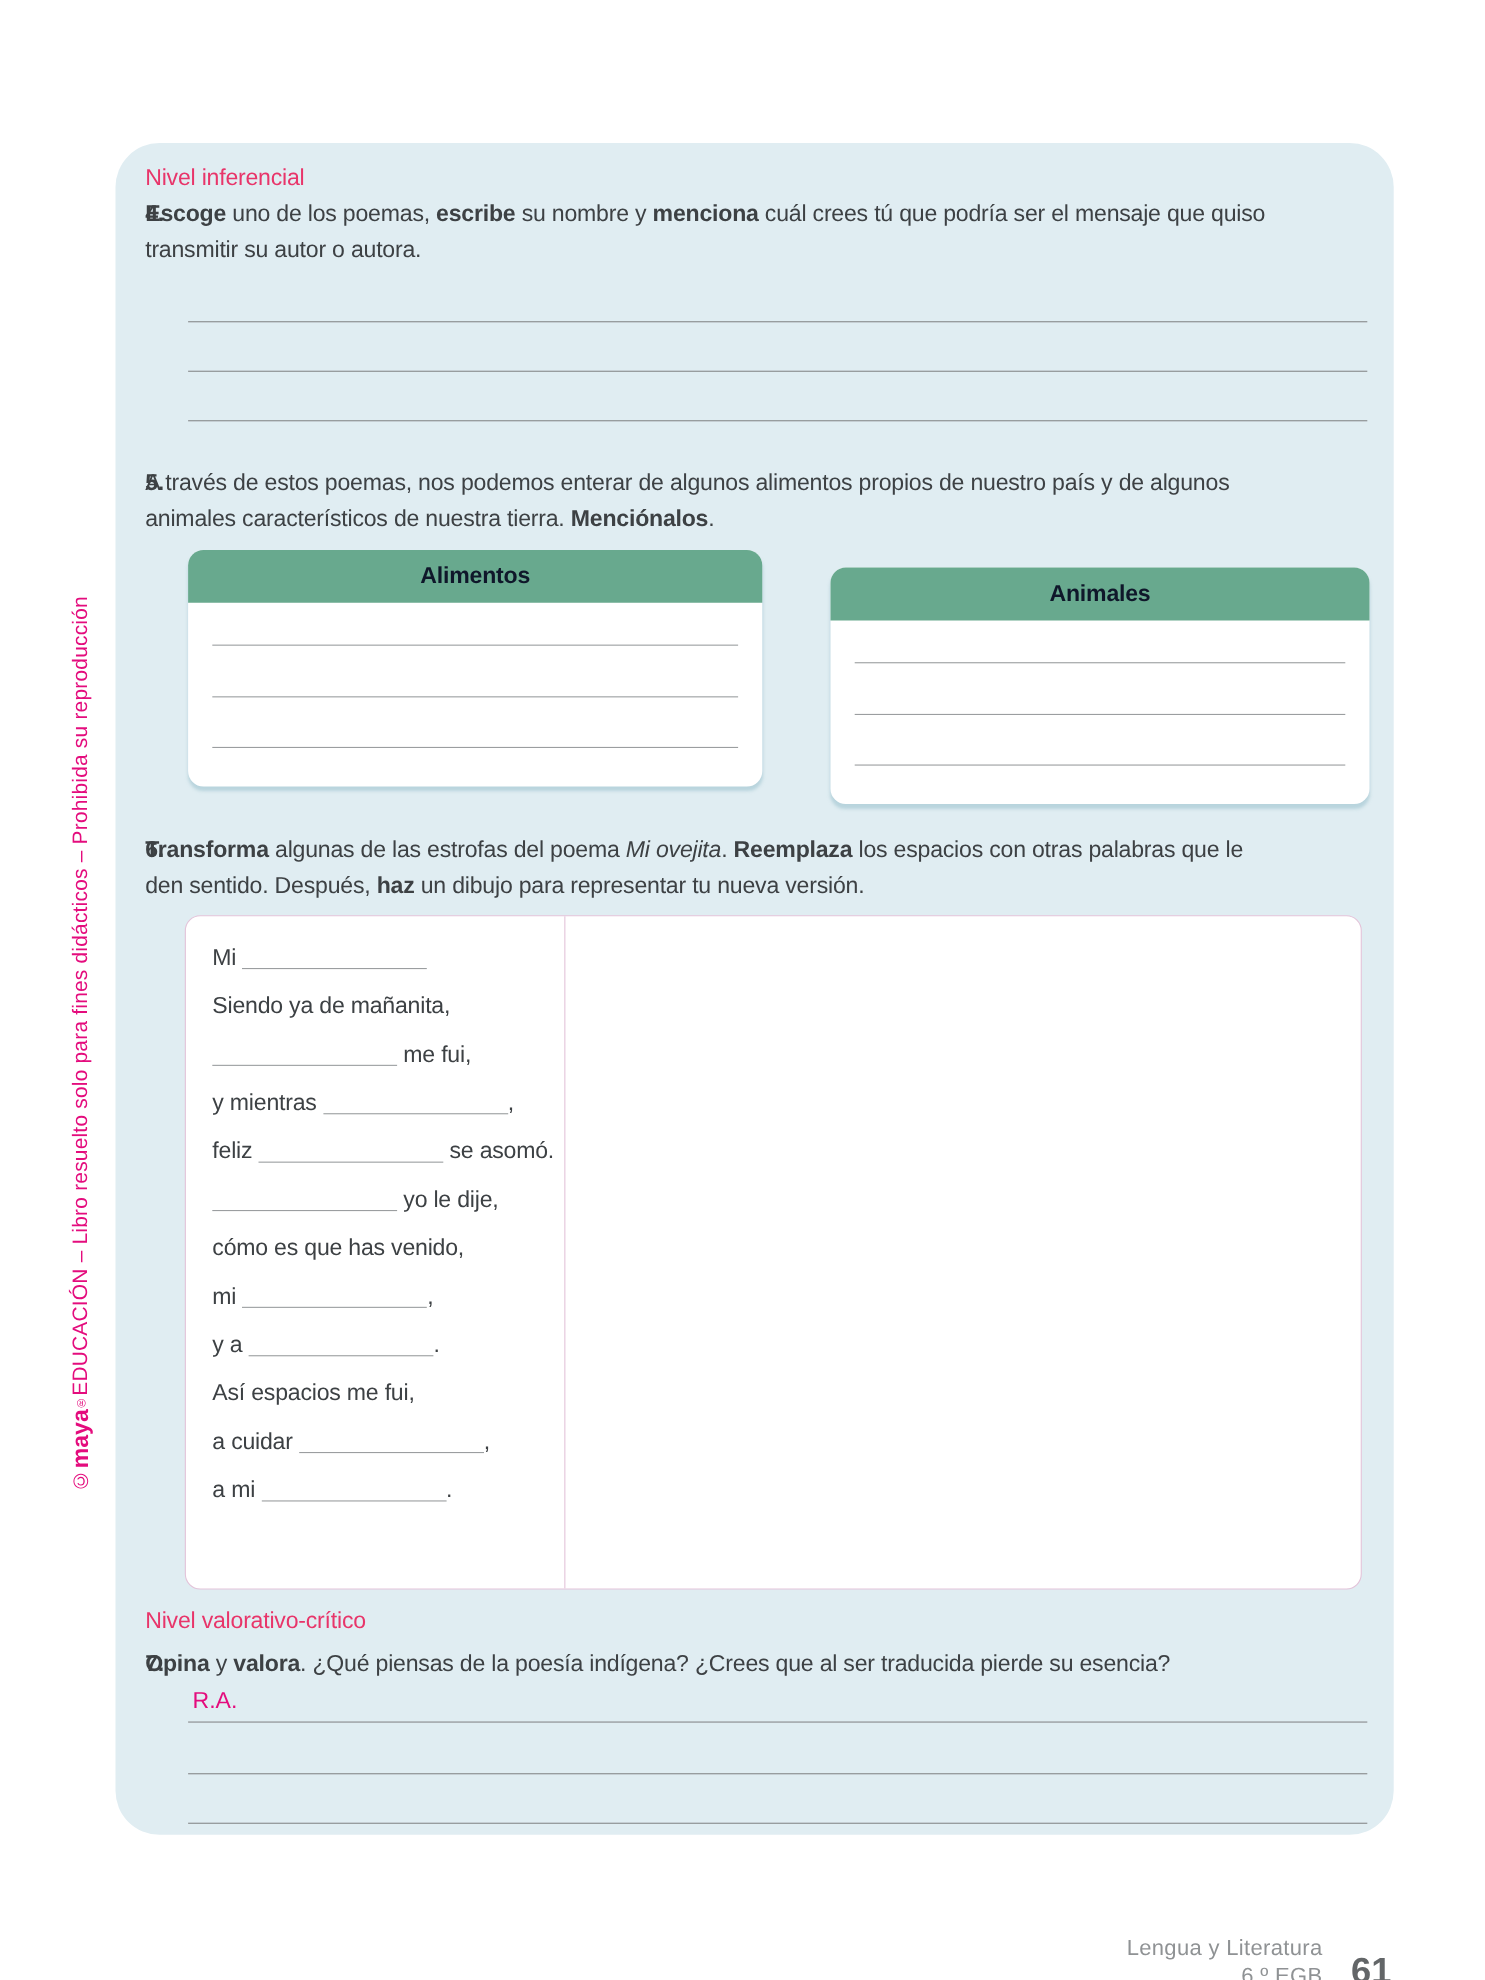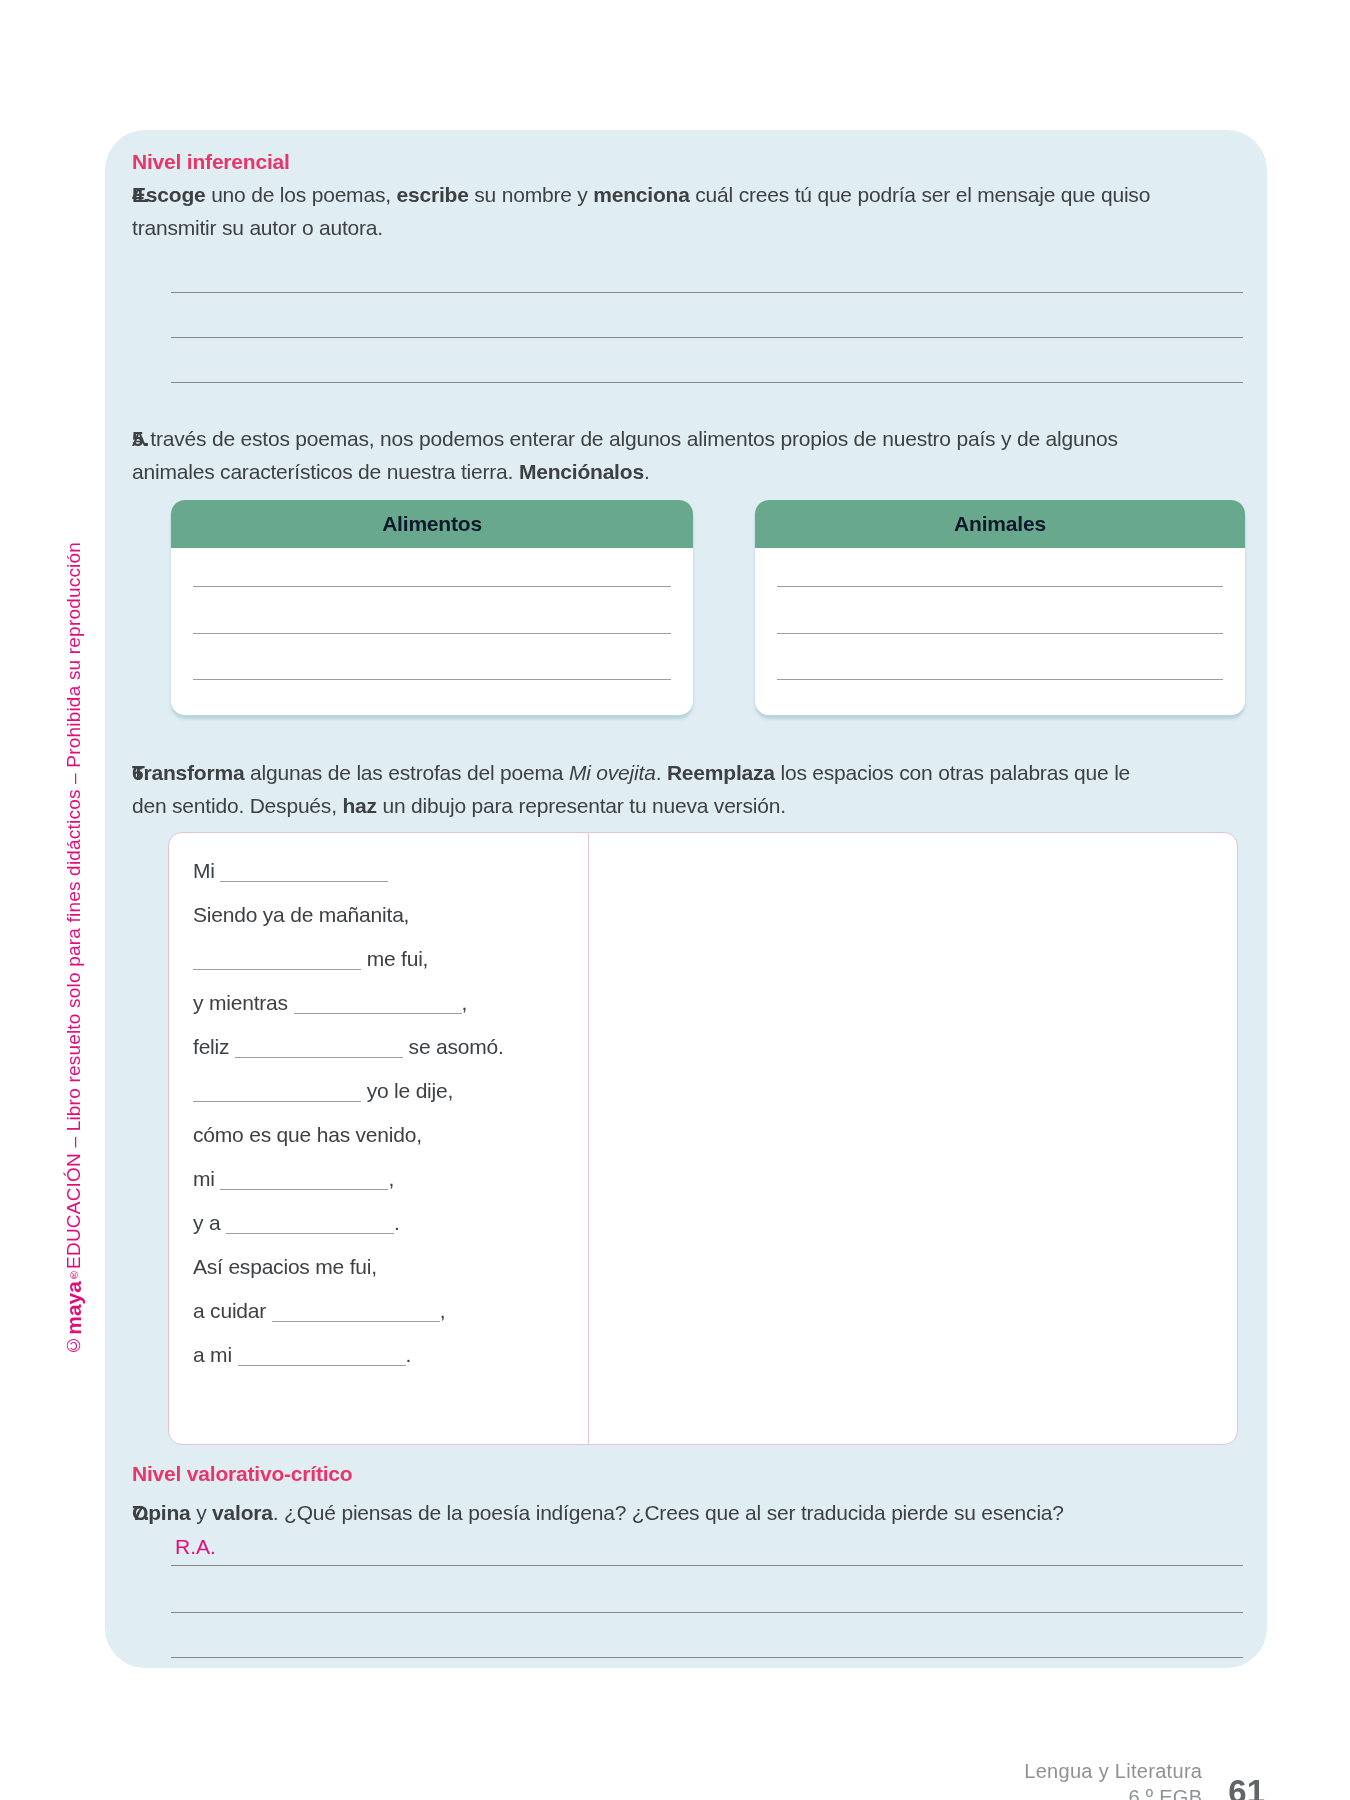--- a/index.html
+++ b/index.html
@@ -17,21 +17,21 @@
   html,body{background:#fff;}
   .page{
     position:relative;width:1350px;height:1800px;background:#fff;overflow:hidden;
     font-family:"Liberation Sans",sans-serif;color:var(--text-dark);
   }
   .panel{
     position:absolute;left:105px;top:130px;width:1162px;height:1538px;
     background:var(--panel-bg);border-radius:40px;
   }
   .h-pink{
-    position:absolute;left:27px;font-weight:bold;font-size:21px;color:var(--accent-pink);
+    position:absolute;left:27px;font-weight:normal;font-size:21px;color:var(--accent-pink);
     letter-spacing:-0.2px;
   }
   #h-inferencial{top:20px;}
   #h-critico{top:1332px;}
   .q{position:absolute;left:27px;width:1111px;font-size:21px;line-height:33px;letter-spacing:-0.2px;}
   .q .num{position:absolute;left:0;top:0;font-weight:bold;}
   .q .txt{display:block;width:1030px;}
   #q4{top:48px;}
   #q5{top:292px;}
   #q6{top:626px;}
@@ -46,38 +46,38 @@
   .rule.q7c{left:66px;top:1527px;width:1072px;}
   .ra-label{
     position:absolute;left:70px;top:1405px;font-size:21px;color:var(--brand-magenta);
   }
   
   .mini-table{
     position:absolute;top:370px;height:215px;background:#fff;border-radius:14px;
     box-shadow:0 4px 3px rgba(125,175,190,.4);
   }
   .mini-table.food{left:66px;width:522px;}
-  .mini-table.animals{left:650px;width:490px;}
+  .mini-table.animals{left:650px;width:490px;margin-top:16px;}
   .mini-table .thead{
     height:48px;background:var(--table-green);border-radius:14px 14px 0 0;
     color:#0f172a;font-weight:bold;font-size:21px;text-align:center;line-height:48px;
     letter-spacing:-0.2px;
   }
   .mini-table .tbody{position:relative;height:167px;}
   .mini-table .t-rule{position:absolute;left:22px;right:22px;height:0;border-bottom:1.3px solid #9b9ea0;}
   .t-rule.r1{top:38px;}
   .t-rule.r2{top:85px;}
   .t-rule.r3{top:131px;}
   
   .poem-box{
     position:absolute;left:63px;top:702px;width:1070px;height:613px;background:#fff;
     border:1.5px solid var(--box-border-pink);border-radius:14px;
   }
   .poem-col{
-    position:absolute;left:0;top:0;width:420px;height:100%;
+    position:absolute;left:0;top:0;width:345px;height:100%;
     border-right:1.5px solid var(--box-border-pink);
     padding:26px 16px 0 24px;
   }
   .drawing-col{position:absolute;left:421px;top:0;right:0;height:100%;}
   .poem-line{height:44px;font-size:21px;letter-spacing:-0.2px;white-space:nowrap;color:var(--text-dark);}
   .blank{
     display:none;width:168px;height:22px;margin-bottom:-4px;
     border-bottom:1.5px solid #9b9ea0;
   }
   

